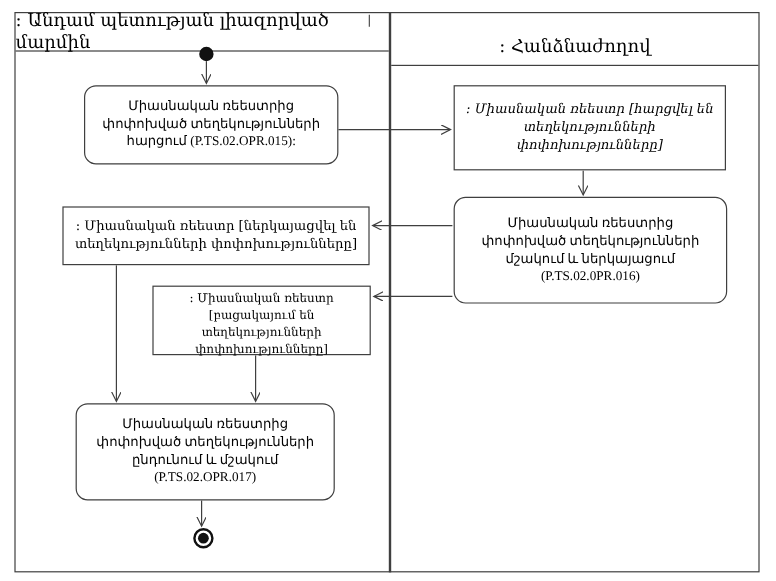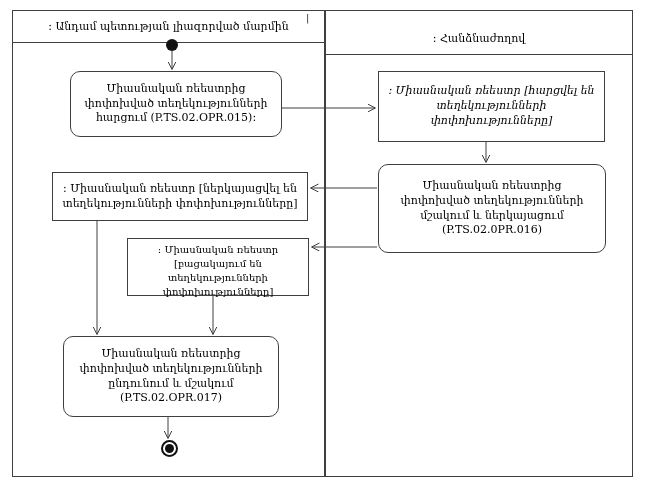--- a/index.html
+++ b/index.html
@@ -23,41 +23,41 @@
     position: absolute;
     left: 324px; top: 10px;
     width: 2px; height: 467px;
     background: #3f3f3f;
   }
   .lane-header {
     position: absolute;
     top: 10px; height: 33px;
     border-bottom: 1px solid #3f3f3f;
     display: flex; align-items: center; justify-content: center;
-    font-size: 11px;
+    font-size: 15px;
   }
   .lane-header.left  { left: 13px;  width: 311px; }
   .lane-header.right { left: 326px; width: 306px; margin-top: 12px; }
   .header-tick {
     position: absolute;
     left: 306px; top: 12px;
     font-size: 10px;
     color: #222;
   }
   .node {
     position: absolute;
     border: 1px solid #3f3f3f;
     background: #ffffff;
     display: flex; align-items: center; justify-content: center;
     text-align: center;
     font-size: 11px;
     line-height: 1.35;
     padding: 3px 8px;
   }
-  .action { border-radius: 10px; }
+  .action { border-radius: 10px; font-family: Liberation Serif, serif; }
   .action-015 { left: 70px;  top: 71px;  width: 212px; height: 66px; }
   .object-queried { left: 378px; top: 71px;  width: 227px; height: 71px; font-style: italic; }
   .action-016 { left: 378px; top: 164px; width: 228px; height: 89px; }
   .object-presented { left: 52px;  top: 172px; width: 256px; height: 49px; text-align: center; }
   .object-absent {
     left: 127px; top: 238px; width: 182px; height: 58px;
     align-items: flex-start; padding-top: 4px;
     font-size: 10px; line-height: 1.4;
   }
   .action-017 { left: 63px;  top: 336px; width: 216px; height: 81px; align-items: center; }

